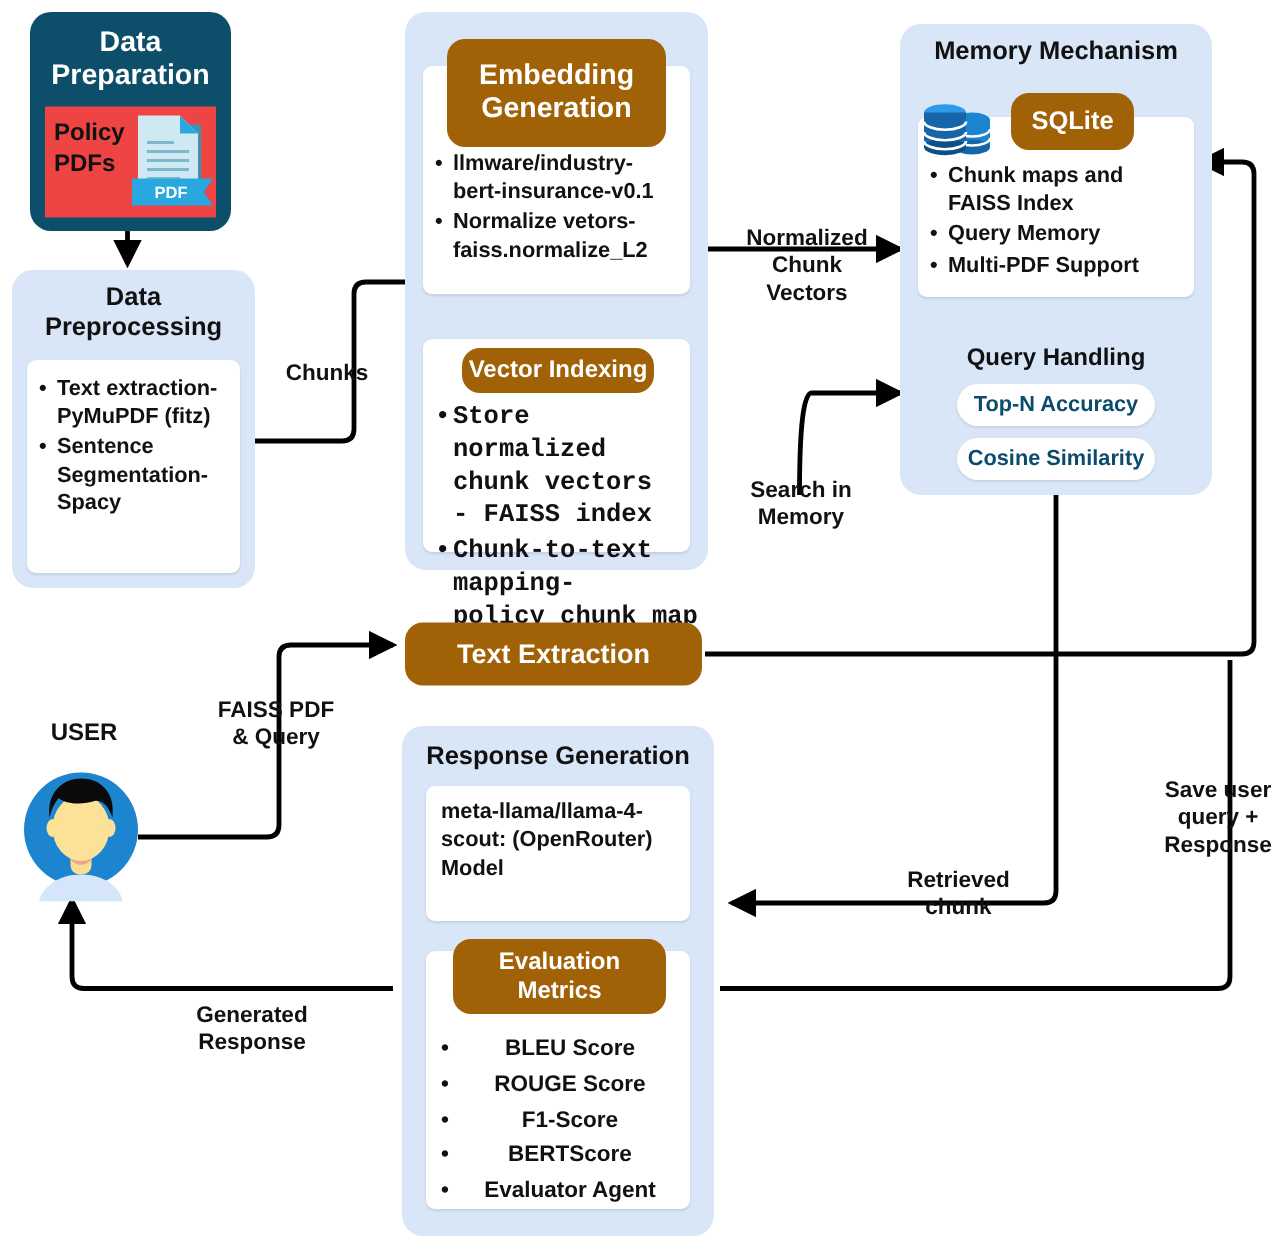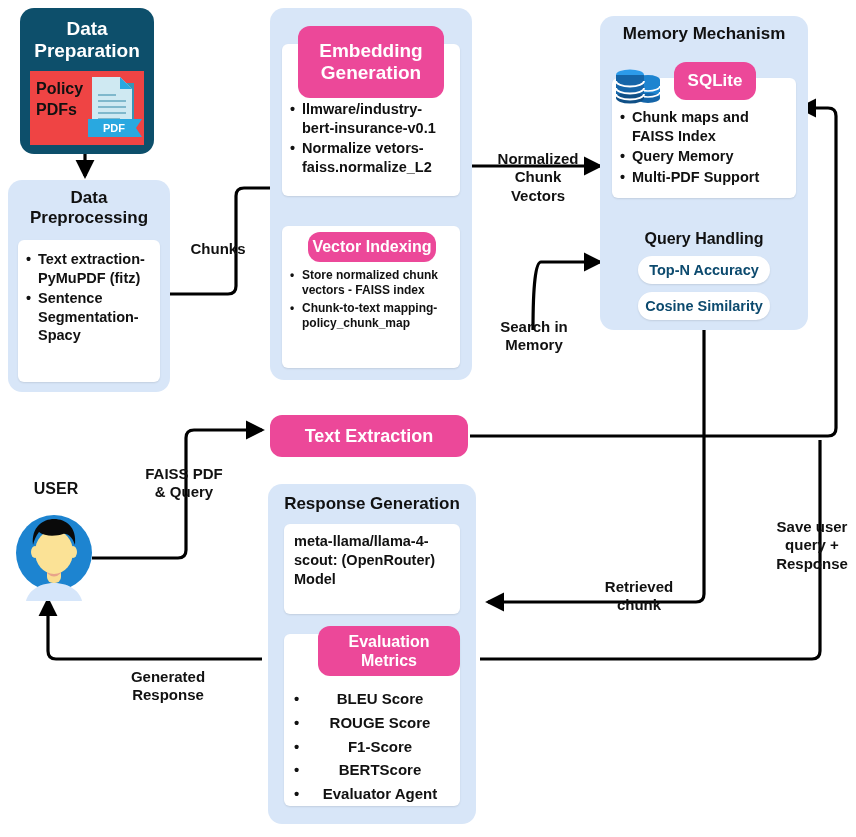--- a/index.html
+++ b/index.html
@@ -27,21 +27,21 @@
   .innerwhite {
     background: #ffffff;
     border-radius: 6px;
     box-shadow: 0 1px 2px rgba(0,0,0,0.10);
   }
   .darkcard {
     background: #0d4f6b;
     border-radius: 14px;
   }
   .bluechip {
-    background: #ec4899;
+    background: #a16207;
     border-radius: 12px;
     color: #ffffff;
     display: flex;
     align-items: center;
     justify-content: center;
     text-align: center;
     font-weight: bold;
   }
   .whitechip {
     background: #ffffff;
@@ -187,21 +187,21 @@
       </ul>
     </div>
     <div class="abs bluechip" style="left:28px; top:18px; width:146px; height:72px; font-size:19px; line-height:1.16;">
       <div>
         <div>Embedding</div>
         <div>Generation</div>
       </div>
     </div>
 
     <div class="abs innerwhite" style="left:12px; top:218px; width:178px; height:142px;">
-      <ul class="blist" style="padding:42px 6px 0 20px; font-size:12px; line-height:1.28;">
+      <ul class="blist" style="padding:42px 6px 0 20px; font-size:17px; line-height:1.28;font-family:Liberation Mono, monospace;">
         <li>Store normalized chunk vectors - FAISS index</li>
         <li>Chunk-to-text mapping-policy_chunk_map</li>
       </ul>
     </div>
     <div class="abs bluechip" style="left:38px; top:224px; width:128px; height:30px; font-size:16px;">Vector Indexing</div>
   </div>
 
   <div class="abs panel" style="left:600px; top:16px; width:208px; height:314px;">
     <div class="hdr abs" style="left:0; top:8px; width:208px; font-size:17px;">Memory Mechanism</div>
 
@@ -264,21 +264,21 @@
 
     <div class="abs innerwhite" style="left:16px; top:150px; width:176px; height:172px;">
       <ul class="blist" style="padding:54px 6px 0 22px; font-size:15px; line-height:1.45;text-align:center;">
         <li>BLEU Score</li>
         <li>ROUGE Score</li>
         <li>F1-Score</li>
         <li>BERTScore</li>
         <li>Evaluator Agent</li>
       </ul>
     </div>
-    <div class="abs bluechip" style="left:34px; top:142px; width:142px; height:50px; font-size:16px; line-height:1.2;margin-left:16px;">
+    <div class="abs bluechip" style="left:34px; top:142px; width:142px; height:50px; font-size:16px; line-height:1.2;">
       <div>
         <div>Evaluation</div>
         <div>Metrics</div>
       </div>
     </div>
   </div>
 
   <div class="abs conn-label" style="left:182px; top:240px; width:72px;">Chunks</div>
 
   <div class="abs conn-label" style="left:480px; top:150px; width:116px;">

